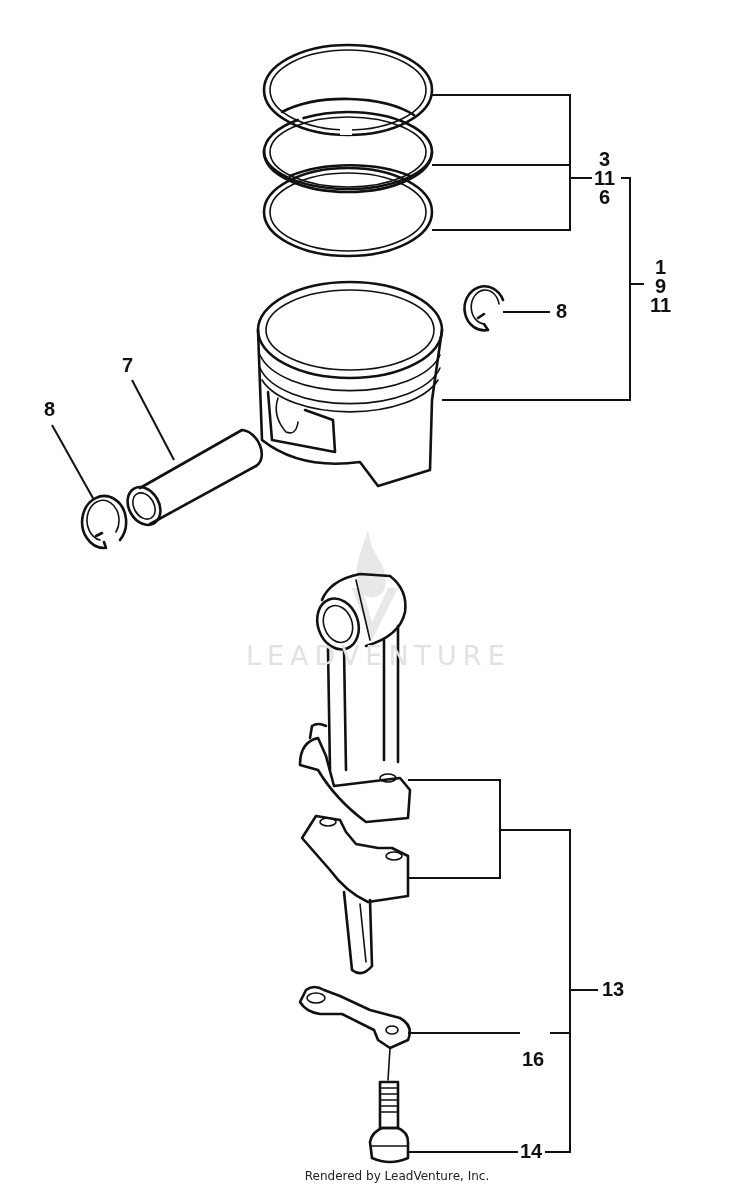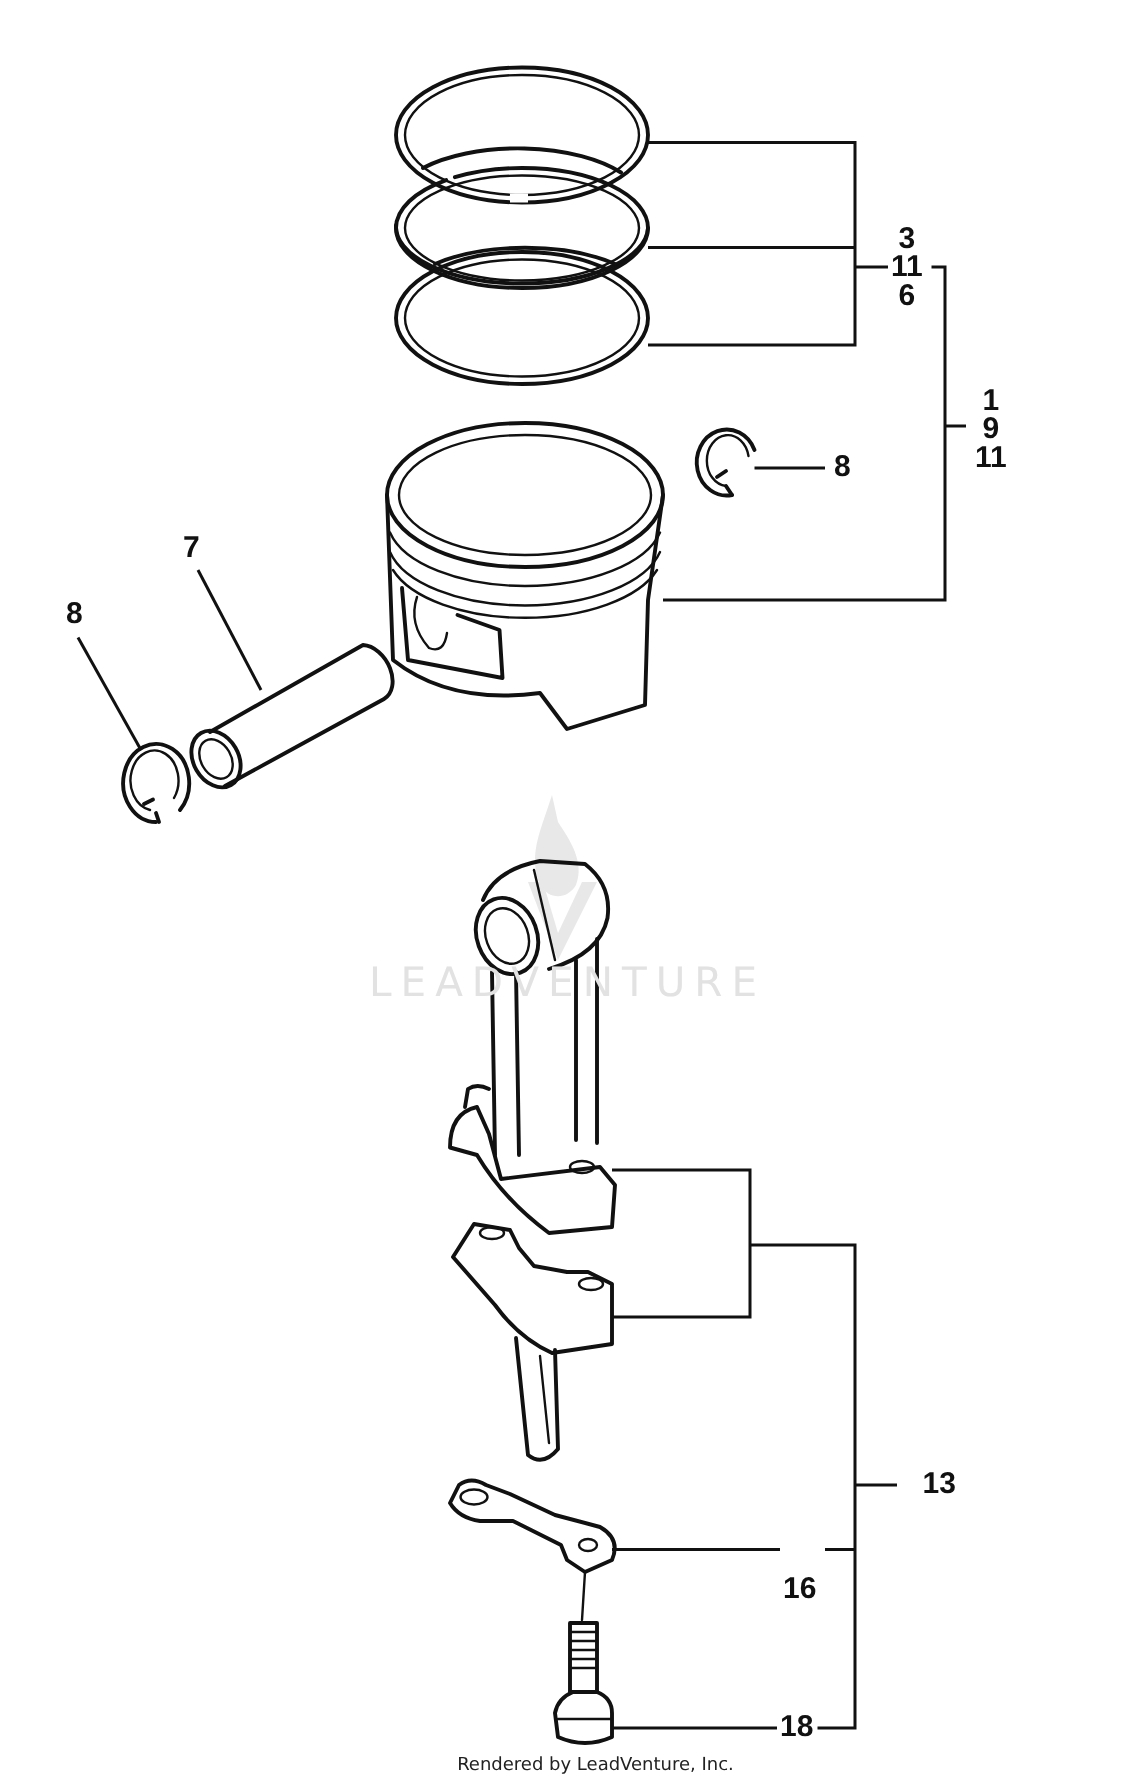--- a/index.html
+++ b/index.html
@@ -131,18 +131,18 @@
   <span>6</span>
 </div>
 <div class="callout stack" style="left:650px; top:258px;">
   <span>1</span>
   <span>9</span>
   <span>11</span>
 </div>
 <div class="callout" style="left:556px; top:302px;">8</div>
 <div class="callout" style="left:122px; top:356px;">7</div>
 <div class="callout" style="left:44px; top:400px;">8</div>
-<div class="callout" style="left:602px; top:980px;margin-left:13px;">13</div>
+<div class="callout" style="left:602px; top:980px;">13</div>
 <div class="callout" style="left:522px; top:1050px;">16</div>
-<div class="callout" style="left:520px; top:1142px;">18</div>
+<div class="callout" style="left:520px; top:1142px;">14</div>
 
 <div class="watermark">LEADVENTURE</div>
 <div class="footer">Rendered by LeadVenture, Inc.</div>
 
 </body></html>

